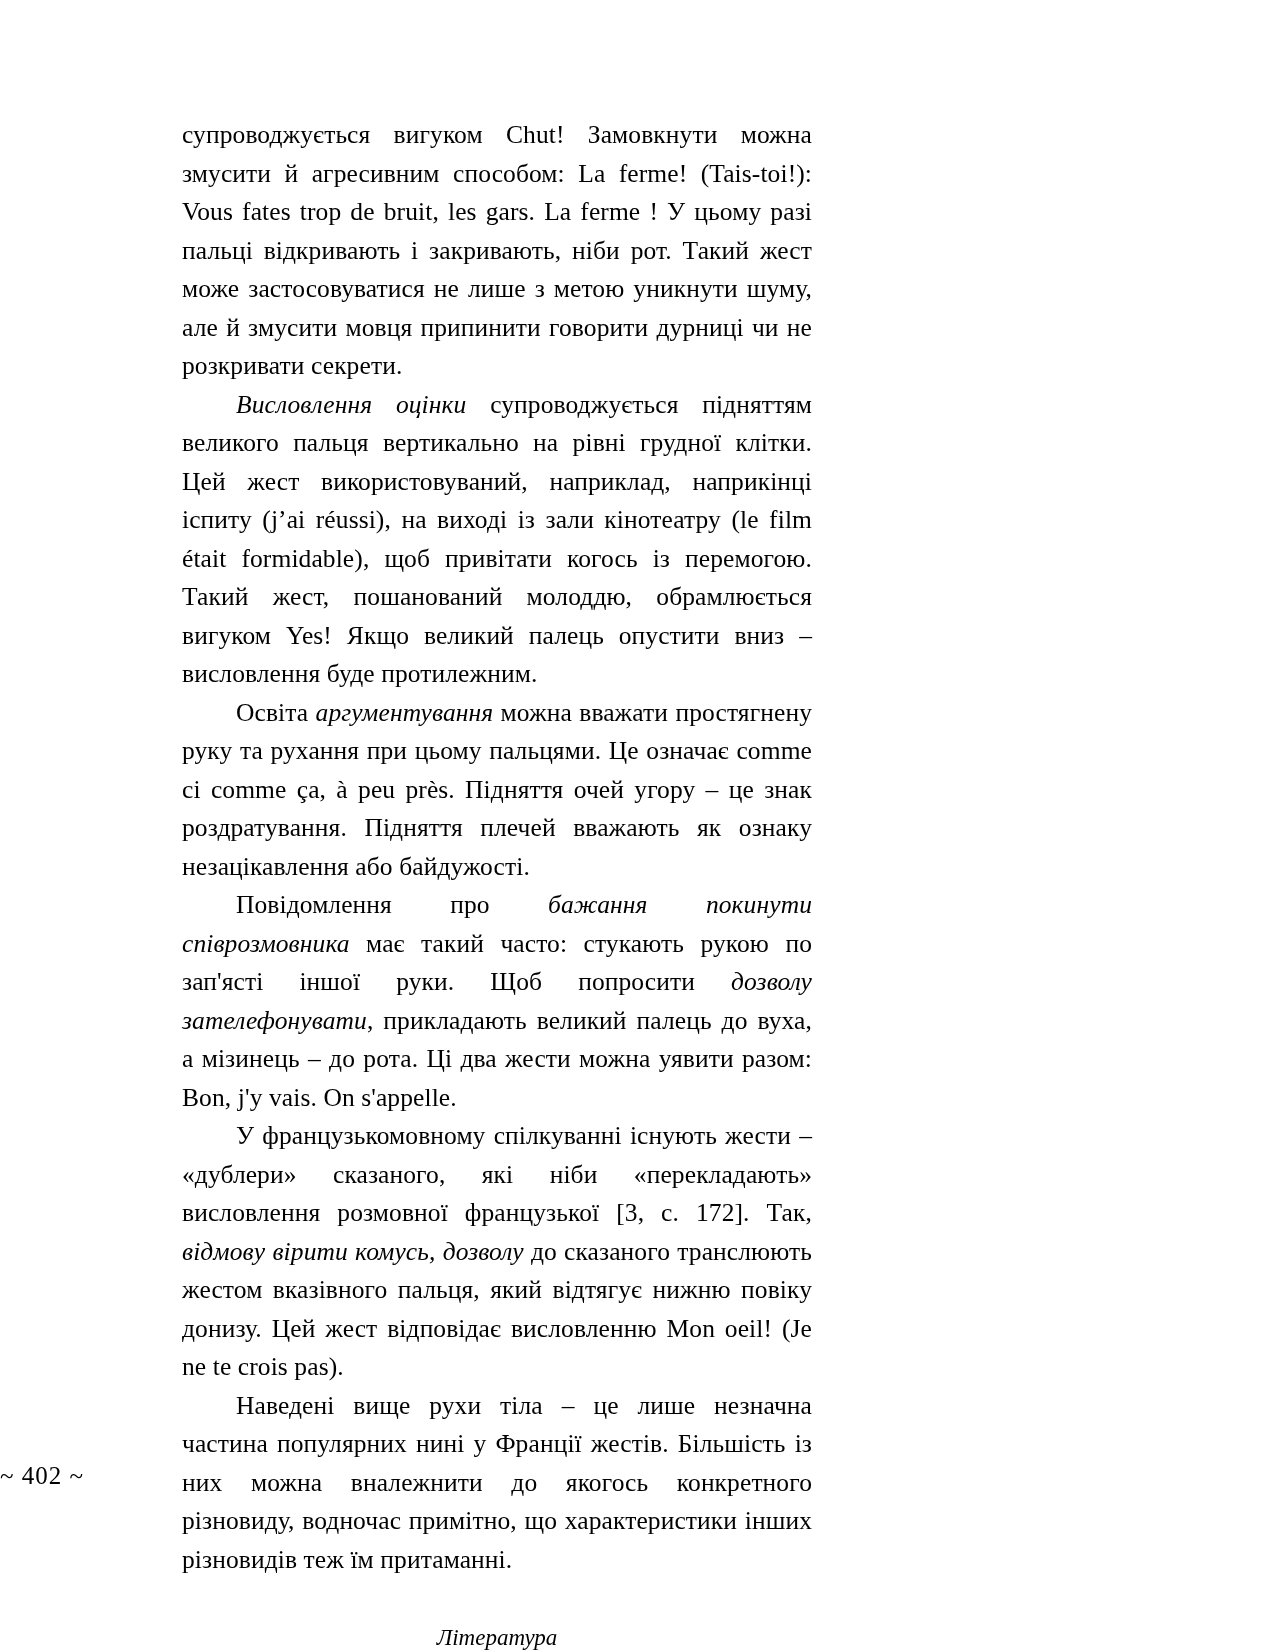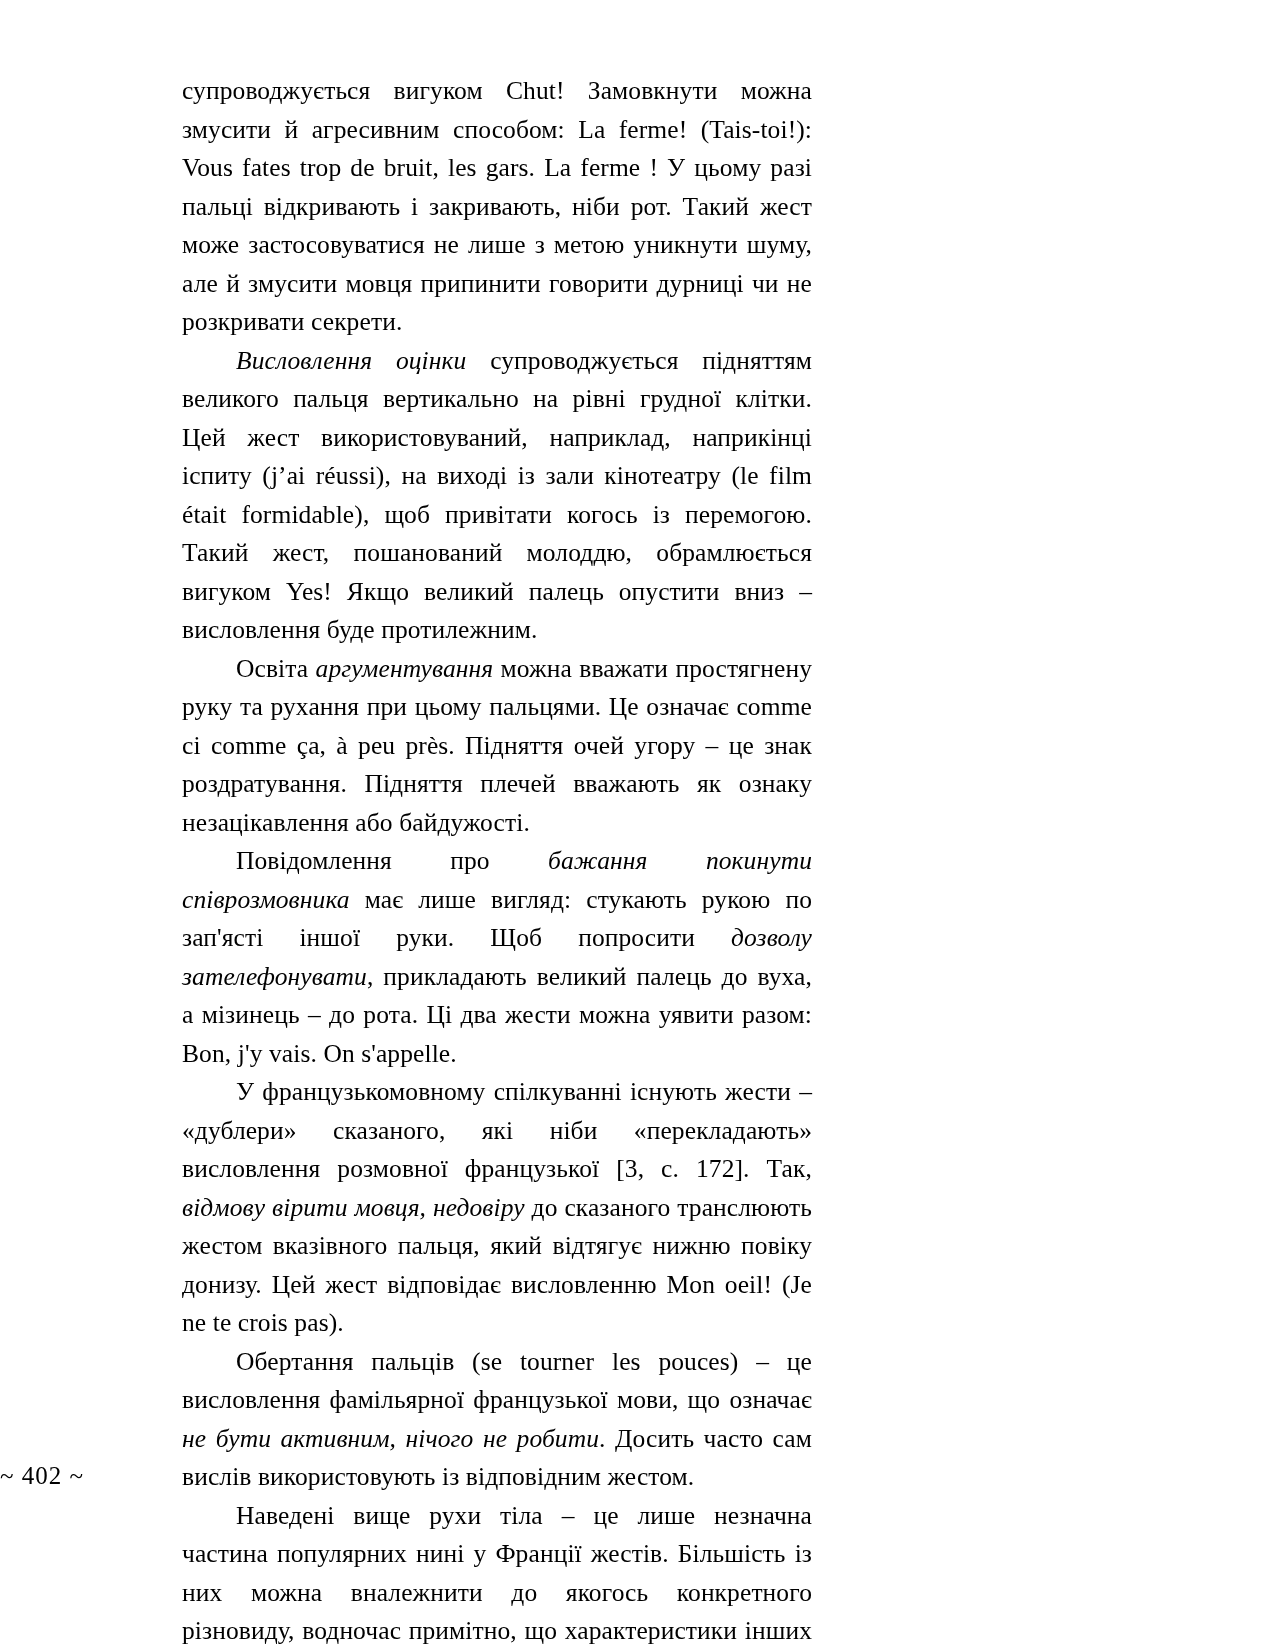--- a/index.html
+++ b/index.html
@@ -15,21 +15,21 @@
     position: relative;
     overflow: hidden;
   }
   .page {
     position: absolute;
     top: 0;
     left: 0;
     width: 1055px;
     height: 1650px;
     box-sizing: border-box;
-    padding: 72px 243px 0 182px;
+    padding: 116px 243px 0 182px;
   }
   .body-text {
     font-size: 25.5px;
     line-height: 38.5px;
     text-align: justify;
     text-justify: inter-word;
     letter-spacing: 0.1px;
   }
   .body-text p {
     margin: 0;
@@ -70,23 +70,22 @@
 </style>
 </head>
 <body>
 
 <div class="page">
 
   <div class="body-text">
     <p class="no-indent"><span>супроводжується вигуком Chut! Замовкнути можна змусити й агресивним способом: La ferme! (Tais-toi!): Vous fates trop de bruit, les gars. La ferme ! У цьому разі пальці відкривають і закривають, ніби рот. Такий жест може застосовуватися не лише з метою уникнути шуму, але й змусити мовця припинити говорити дурниці чи не розкривати секрети.</span></p>
     <p><i>Висловлення оцінки</i><span> супроводжується підняттям великого пальця вертикально на рівні грудної клітки. Цей жест використовуваний, наприклад, наприкінці іспиту (j’ai réussi), на виході із зали кінотеатру (le film était formidable), щоб привітати когось із перемогою. Такий жест, пошанований молоддю, обрамлюється вигуком Yes! Якщо великий палець опустити вниз – висловлення буде протилежним.</span></p>
     <p><span>Освіта </span><i>аргументування</i><span> можна вважати простягнену руку та рухання при цьому пальцями. Це означає comme ci comme ça, à peu près. Підняття очей угору – це знак роздратування. Підняття плечей вважають як ознаку незацікавлення або байдужості.</span></p>
-    <p><span>Повідомлення про </span><i>бажання покинути співрозмовника</i><span> має лише вигляд: стукають рукою по зап'ясті іншої руки. Щоб попросити </span><i>дозволу зателефонувати</i><span>, прикладають великий палець до вуха, а мізинець – до рота. Ці два жести можна уявити разом: Bon, j'y vais. On s'appelle.</span></p>
-    <p><span>У французькомовному спілкуванні існують жести – «дублери» сказаного, які ніби «перекладають» висловлення розмовної французької [3, с. 172]. Так, </span><i>відмову вірити мовця, недовіру</i><span> до сказаного транслюють жестом вказівного пальця, який відтягує нижню повіку донизу. Цей жест відповідає висловленню Mon oeil! (Je ne te crois pas).</span></p>
-    <p><span>Обертання пальців (se tourner les pouces) – це висловлення фамільярної французької мови, що означає </span><i>не бути активним, нічого не робити</i><span>. Досить часто сам вислів використовують із відповідним жестом.</span></p>
+    <p><span>Повідомлення про </span><i>бажання покинути співрозмовника</i><span> має такий часто: стукають рукою по зап'ясті іншої руки. Щоб попросити </span><i>дозволу зателефонувати</i><span>, прикладають великий палець до вуха, а мізинець – до рота. Ці два жести можна уявити разом: Bon, j'y vais. On s'appelle.</span></p>
+    <p><span>У французькомовному спілкуванні існують жести – «дублери» сказаного, які ніби «перекладають» висловлення розмовної французької [3, с. 172]. Так, </span><i>відмову вірити комусь, дозволу</i><span> до сказаного транслюють жестом вказівного пальця, який відтягує нижню повіку донизу. Цей жест відповідає висловленню Mon oeil! (Je ne te crois pas).</span></p>
     <p><span>Наведені вище рухи тіла – це лише незначна частина популярних нині у Франції жестів. Більшість із них можна вналежнити до якогось конкретного різновиду, водночас примітно, що характеристики інших різновидів теж їм притаманні.</span></p>
   </div>
 
   <div class="lit-heading">Література</div>
 
   <div class="refs">
     <p>1. Невербальна комунікація. Освіта.UA. 19 квітня 2023. URL: https://osvita.ua/vnz/reports/psychology/9851/.</p>
 
   </div>
 

